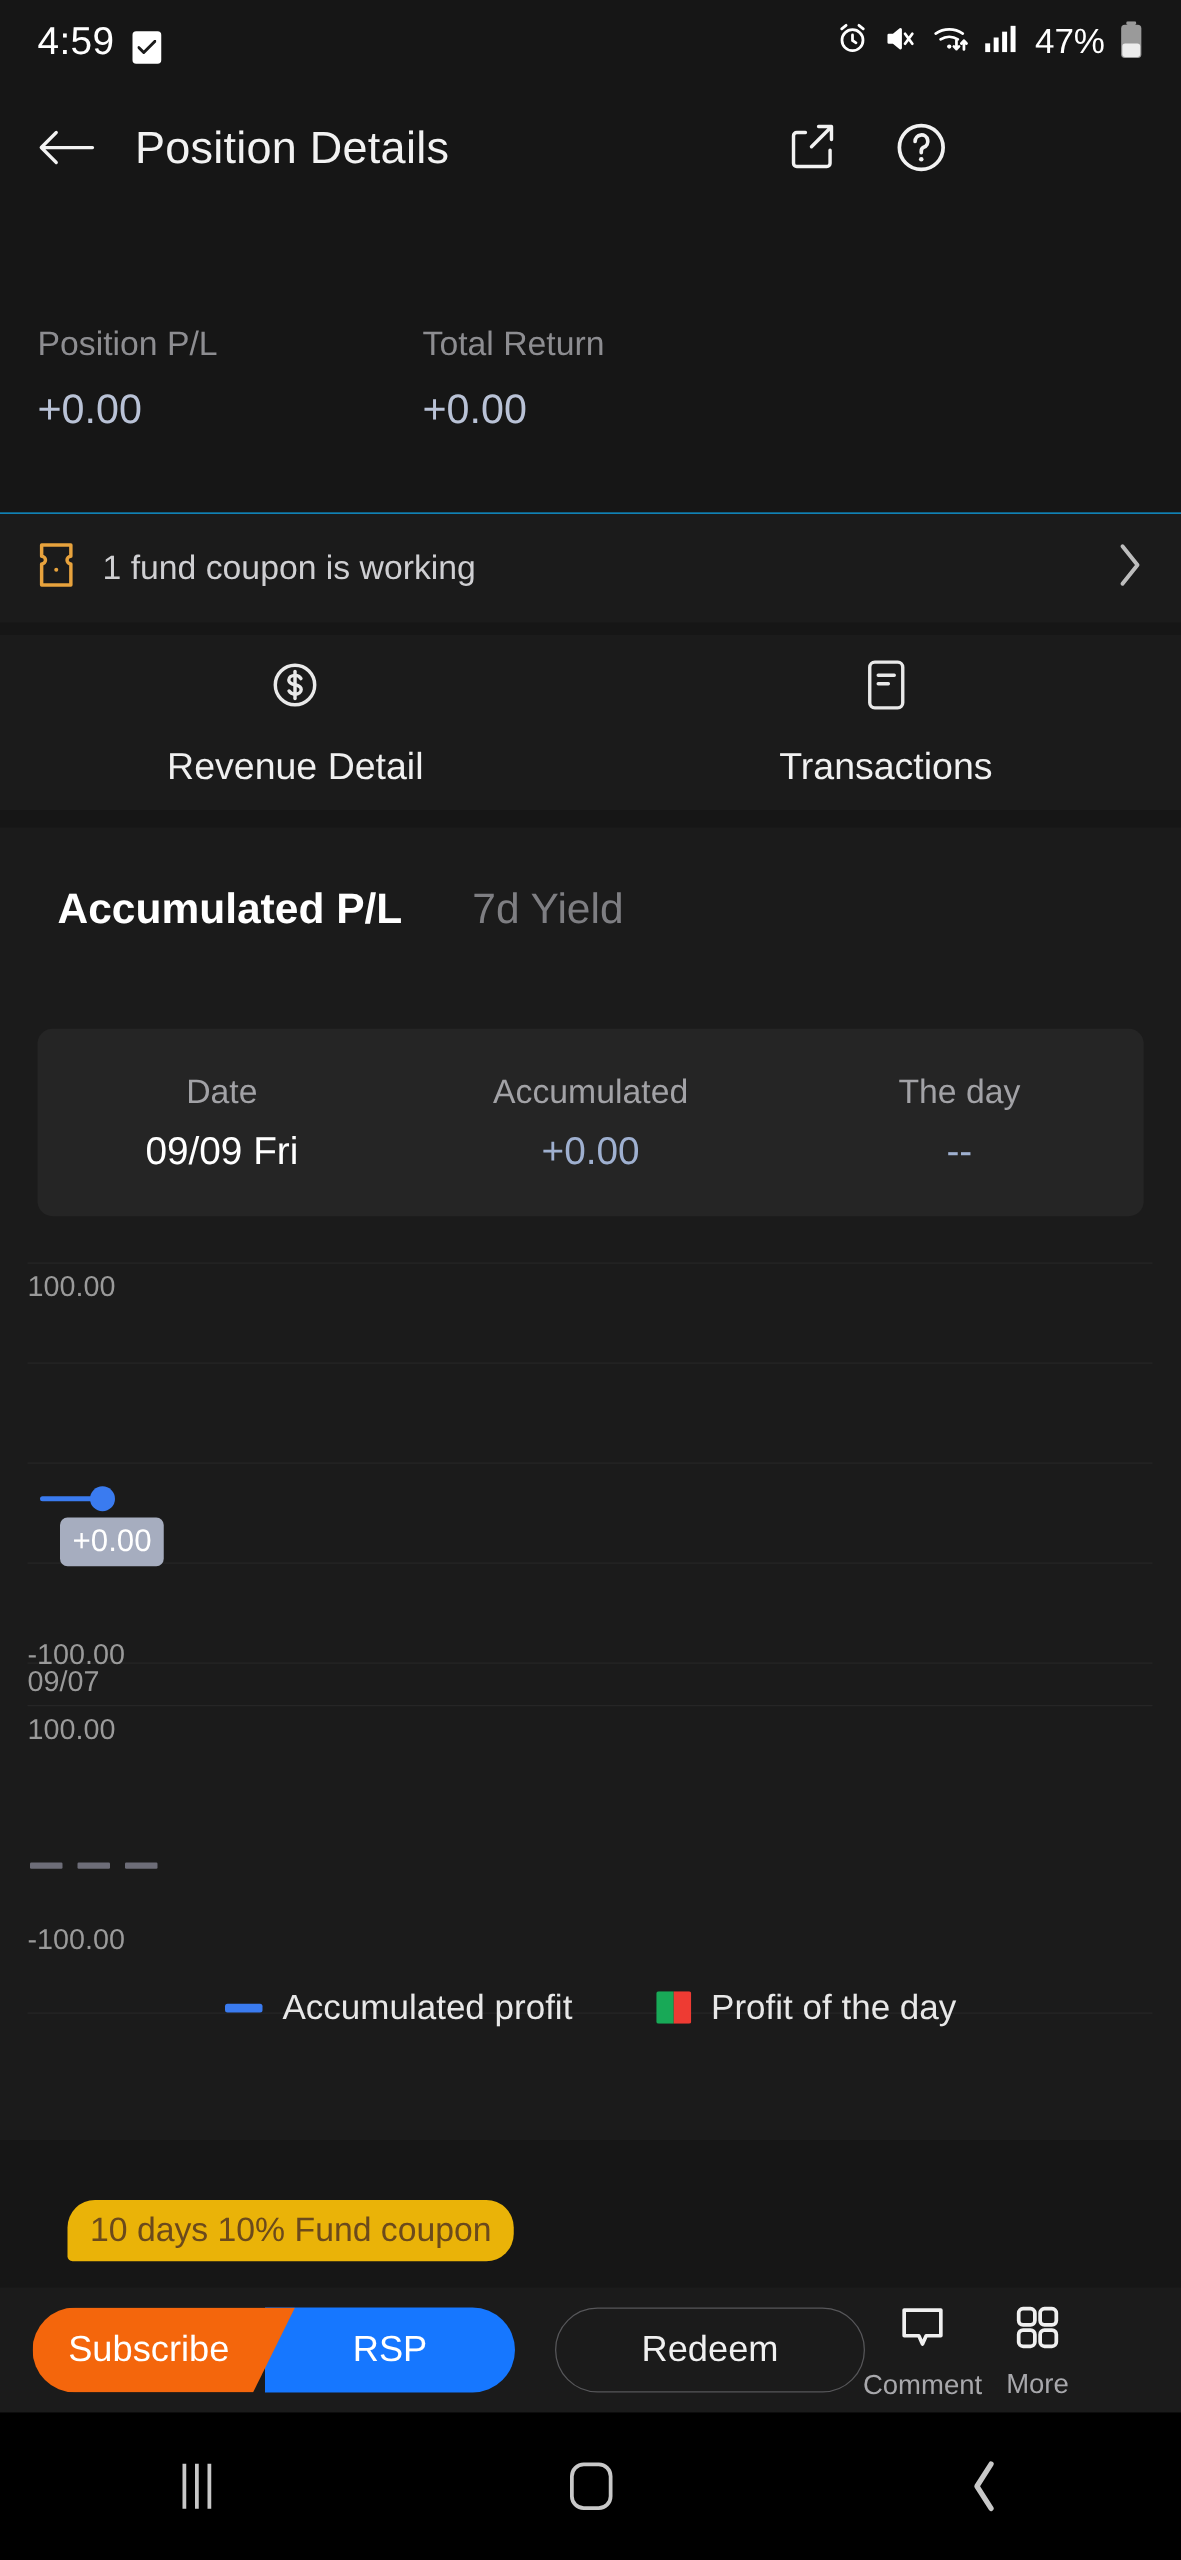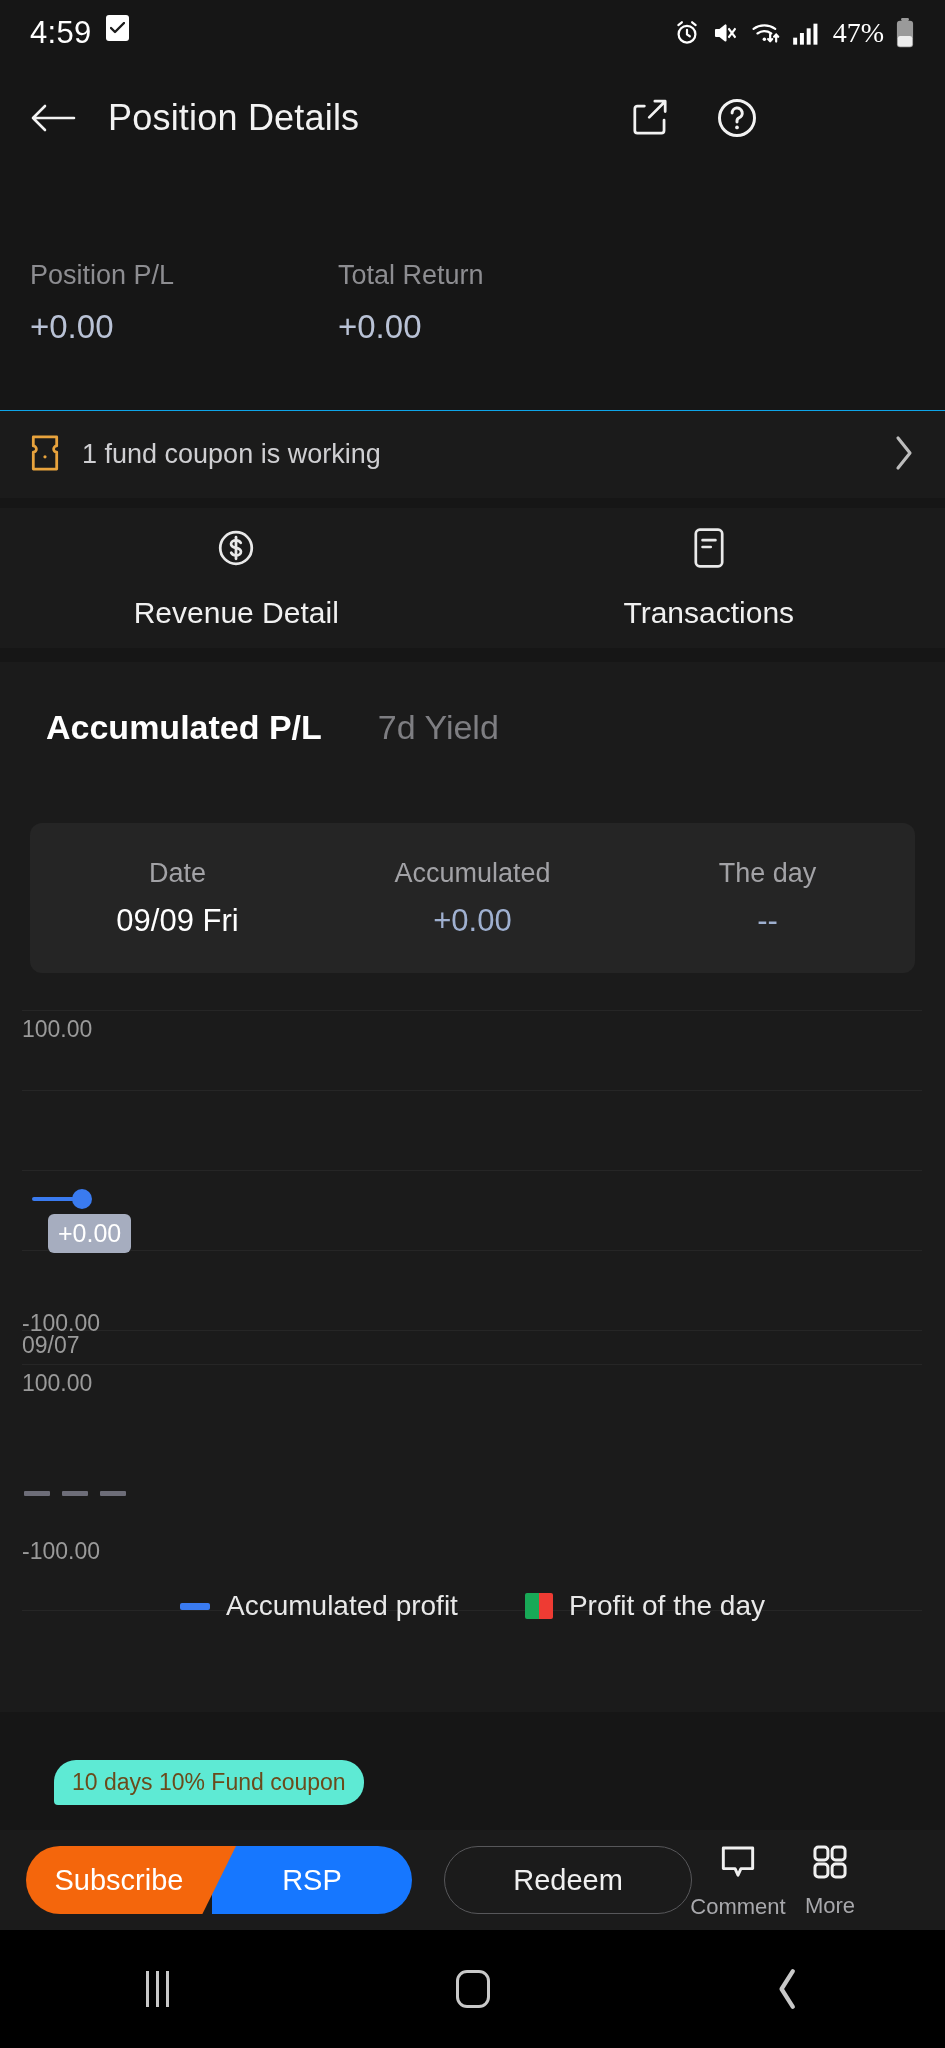--- a/index.html
+++ b/index.html
@@ -16,28 +16,28 @@
   }
 
   
   .statusbar {
     position: absolute; top: 0; left: 0;
     width: 945px; height: 66px;
     background: #161616;
     display: flex; align-items: center;
     padding: 0 30px;
   }
-  .sb-left { display: flex; align-items: flex-start; gap: 14px; }
+  .sb-left { display: flex; align-items: flex-end; gap: 14px; }
   .sb-time { color: #fff; font-size: 31px; letter-spacing: .3px; }
   .sb-check {
     width: 23px; height: 26px; background: #fff; border-radius: 3px;
     display: flex; align-items: center; justify-content: center;
   }
   .sb-check svg { display: block; }
-  .sb-right { margin-left: auto; display: flex; align-items: center; gap: 11px; font-family: Liberation Serif, serif; }
+  .sb-right { margin-left: auto; display: flex; align-items: flex-start; gap: 11px; }
   .sb-right svg { display: block; }
   .sb-batt { color: #fff; font-size: 28px; margin-left: 2px; }
 
   
   .header {
     position: absolute; top: 66px; left: 0;
     width: 788px; height: 104px;
     display: flex; align-items: center;
     padding: 0 30px;
     background: #161616;
@@ -173,22 +173,22 @@
   }
   .bb-icon {
     width: 92px; display: flex; flex-direction: column;
     align-items: center; justify-content: center; gap: 6px;
   }
   .bb-icon:first-of-type { margin-left: 34px; }
   .bb-label { color: #a8a8ac; font-size: 22px; }
 
   .tip {
     position: absolute; top: 1760px; left: 54px;
-    background: #5eead4; color: #6b4a1c;
-    font-size: 23px; padding: 9px 18px;
+    background: #eab308; color: #6b4a1c;
+    font-size: 27px; padding: 9px 18px;
     border-radius: 22px 22px 22px 4px;
     white-space: nowrap;
   }
 
   
   .navbar {
     position: absolute; top: 1930px; left: 0;
     width: 945px; height: 118px; background: #000;
     display: flex; align-items: center;
   }

